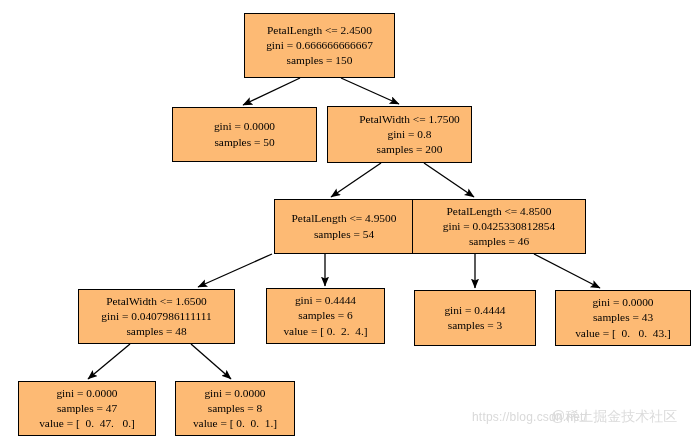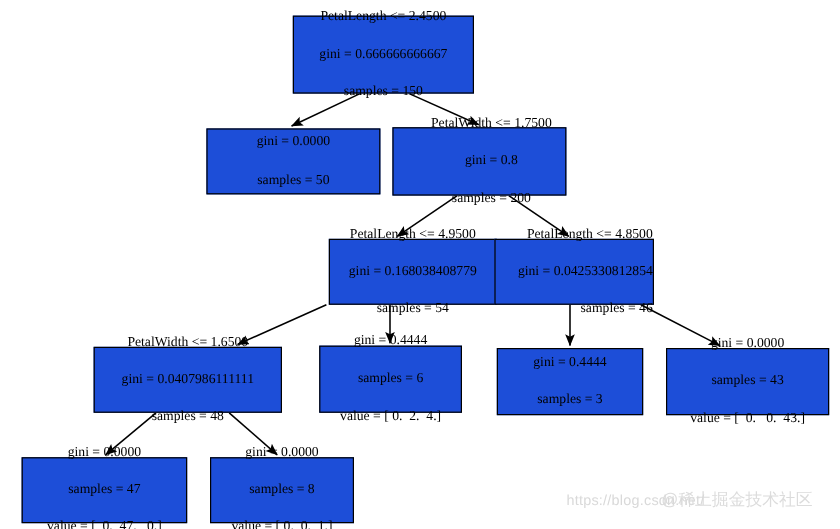--- a/index.html
+++ b/index.html
@@ -20,31 +20,30 @@
     left: 0;
     top: 0;
     width: 700px;
     height: 441px;
     pointer-events: none;
   }
   .node {
     position: absolute;
     box-sizing: border-box;
     border: 1px solid #000000;
-    background: #1d4ed8;
+    background: #fdba74;
     display: flex;
     flex-direction: column;
     align-items: center;
     justify-content: center;
     line-height: 1.32;
     color: #000000;
     font-size: 11.4px;
     white-space: pre;
     z-index: 2;
-    gap: 16px;
   }
   .node .line {
     display: block;
     text-align: center;
   }
   .watermark {
     position: absolute;
     color: #d9d9d9;
     font-family: "Liberation Sans", "DejaVu Sans", sans-serif;
     white-space: nowrap;
@@ -86,22 +85,22 @@
         <line x1="534" y1="254" x2="600" y2="288" stroke="#000000" stroke-width="1.3" marker-end="url(#arrowhead)"></line>
         <line x1="130" y1="344" x2="88" y2="379" stroke="#000000" stroke-width="1.3" marker-end="url(#arrowhead)"></line>
         <line x1="191" y1="344" x2="231" y2="379" stroke="#000000" stroke-width="1.3" marker-end="url(#arrowhead)"></line>
       </g>
   </svg>
 
   <div id="nodes-group">
       <div class="node" style="left: 244px; top: 13px; width: 151px; height: 65px;"><span class="line">PetalLength &lt;= 2.4500</span><span class="line">gini = 0.666666666667</span><span class="line">samples = 150</span></div>
       <div class="node" style="left: 172px; top: 107px; width: 145px; height: 55px;"><span class="line">gini = 0.0000</span><span class="line">samples = 50</span></div>
       <div class="node" style="left: 327px; top: 106px; width: 145px; height: 57px; padding-left: 20px;"><span class="line">PetalWidth &lt;= 1.7500</span><span class="line">gini = 0.8</span><span class="line">samples = 200</span></div>
-      <div class="node" style="left: 238px; top: 199px; width: 140px; height: 55px; margin-left: 36px;"><span class="line">PetalLength &lt;= 4.9500</span><span class="line">gini = 0.168038408779</span><span class="line">samples = 54</span></div>
-      <div class="node" style="left: 412px; top: 199px; width: 133px; height: 55px; align-items: flex-end;"><span class="line">PetalLength &lt;= 4.8500</span><span class="line">gini = 0.0425330812854</span><span class="line">samples = 46</span></div>
+      <div class="node" style="left: 238px; top: 199px; width: 140px; height: 55px; margin-left: 36px;"><span class="line">PetalLength &lt;= 4.9500</span><span class="line">samples = 54</span></div>
+      <div class="node" style="left: 412px; top: 199px; width: 174px; height: 55px;"><span class="line">PetalLength &lt;= 4.8500</span><span class="line">gini = 0.0425330812854</span><span class="line">samples = 46</span></div>
       <div class="node" style="left: 78px; top: 289px; width: 157px; height: 55px;"><span class="line">PetalWidth &lt;= 1.6500</span><span class="line">gini = 0.0407986111111</span><span class="line">samples = 48</span></div>
       <div class="node" style="left: 266px; top: 288px; width: 119px; height: 56px;"><span class="line">gini = 0.4444</span><span class="line">samples = 6</span><span class="line">value = [ 0.  2.  4.]</span></div>
       <div class="node" style="left: 414px; top: 290px; width: 122px; height: 56px;"><span class="line">gini = 0.4444</span><span class="line">samples = 3</span></div>
       <div class="node" style="left: 555px; top: 290px; width: 136px; height: 56px;"><span class="line">gini = 0.0000</span><span class="line">samples = 43</span><span class="line">value = [  0.   0.  43.]</span></div>
       <div class="node" style="left: 18px; top: 381px; width: 138px; height: 55px;"><span class="line">gini = 0.0000</span><span class="line">samples = 47</span><span class="line">value = [  0.  47.   0.]</span></div>
       <div class="node" style="left: 175px; top: 381px; width: 120px; height: 55px;"><span class="line">gini = 0.0000</span><span class="line">samples = 8</span><span class="line">value = [ 0.  0.  1.]</span></div>
     </div>
 
   <div class="watermark" id="wm-brand">@稀土掘金技术社区</div>
   <div class="watermark" id="wm-url">https://blog.csdn.net/</div>

